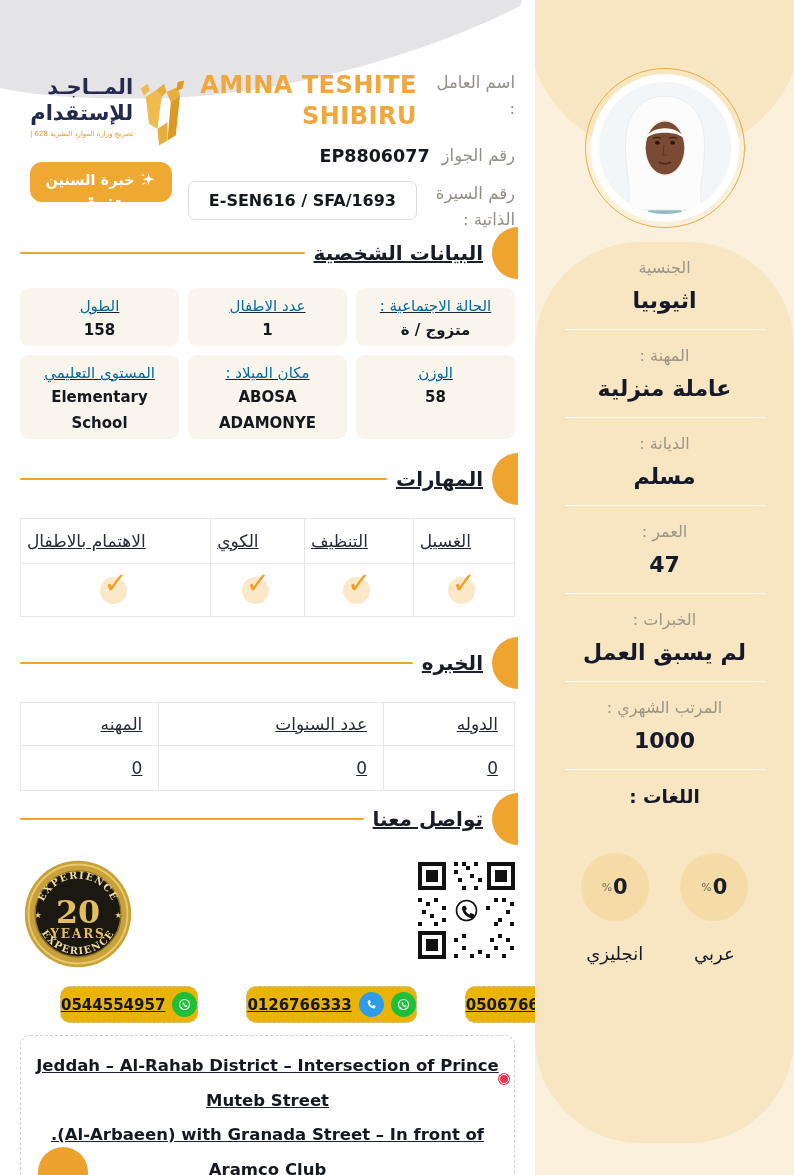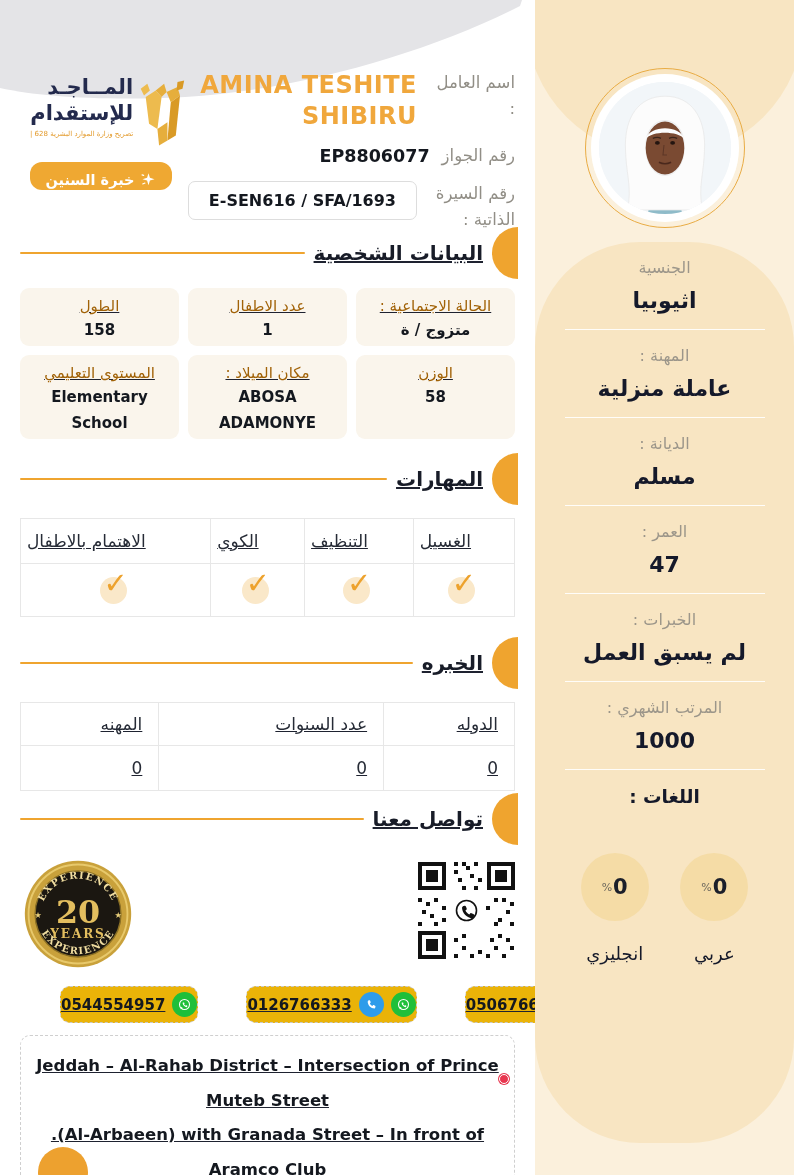--- a/index.html
+++ b/index.html
@@ -14,21 +14,21 @@
 
   
   .main{position:absolute;left:0;top:0;width:535px;height:1175px;background:#fff;overflow:hidden;}
   .hdr-curve{position:absolute;left:0;top:0;}
 
   .logo-block{position:absolute;left:14px;top:74px;width:156px;margin-left:16px;}
   .logo-row{display:flex;align-items:flex-start;gap:6px;}
   .logo-text{text-align:right;direction:rtl;flex:1;}
   .logo-l1,.logo-l2{font-weight:bold;font-size:21px;color:#232A4D;line-height:1.25;}
   .logo-sub{font-size:7px;color:#E39A2B;margin-top:3px;white-space:nowrap;}
-  .agency-badge{margin-top:10px;width:142px;height:28px;background:#EFA832;border-radius:12px;
+  .agency-badge{margin-top:10px;width:142px;height:40px;background:#EFA832;border-radius:12px;
     overflow:hidden;color:#fff;text-align:center;}
   .agency-badge .b1{display:flex;align-items:center;justify-content:center;gap:5px;
     font-weight:bold;font-size:14.5px;padding-top:9px;direction:rtl;}
   .agency-badge .b2{font-weight:bold;font-size:19px;margin-top:4px;font-family:Liberation Serif, serif;}
 
   .info-rows{position:absolute;top:70px;right:20px;left:172px;direction:rtl;
     display:flex;flex-direction:column;gap:11px;}
   .info-row{display:flex;gap:12px;align-items:flex-start;}
   .info-label{color:var(--gray);font-size:16.5px;line-height:1.6;flex:0 0 auto;max-width:86px;}
   .worker-name{color:#F0A73C;font-weight:bold;font-size:24px;line-height:1.3;letter-spacing:.5px;}
@@ -38,21 +38,21 @@
 
   .section{position:absolute;left:0;right:0;text-decoration:underline;}
   .sec-head{display:flex;align-items:center;direction:rtl;padding:0 17px 0 18px;height:54px;}
   .sec-bullet{width:26px;height:52px;background:var(--accent);border-radius:52px 0 0 52px;flex:0 0 auto;}
   .sec-title{font-weight:bold;font-size:20px;color:#181C28;margin:0 9px;white-space:nowrap;}
   .sec-line{flex:1;height:2.5px;background:var(--accent);border-radius:3px;margin-left:2px;}
 
   .cards{direction:rtl;display:grid;grid-template-columns:repeat(3,1fr);
     grid-template-rows:58px 84px;gap:9px;padding:0 20px;margin-top:8px;}
   .card{background:var(--card_bg);border-radius:9px;text-align:center;padding-top:8px;position:relative;}
-  .card .c-label{color:#a16207;font-size:15px;line-height:1.45;padding:0 6px;}
+  .card .c-label{color:#0369a1;font-size:15px;line-height:1.45;padding:0 6px;}
   .card .c-value{position:absolute;left:4px;right:4px;top:30px;font-weight:bold;
     font-size:15px;color:#14181F;line-height:1.7;}
 
   table.grid{width:calc(100% - 40px);margin:12px 20px 0;border-collapse:collapse;direction:rtl;}
   table.grid td,table.grid th{border:1px solid #E7E7E7;font-weight:normal;
     font-size:17px;color:#262B36;}
   .skills-t th{padding:12px 6px;text-align:left;}
   .skills-t td{padding:8px 6px;text-align:center;height:50px;}
   .chk{display:inline-block;position:relative;width:34px;height:32px;}
   .chk::before{content:'';position:absolute;left:1px;bottom:0;width:27px;height:27px;

